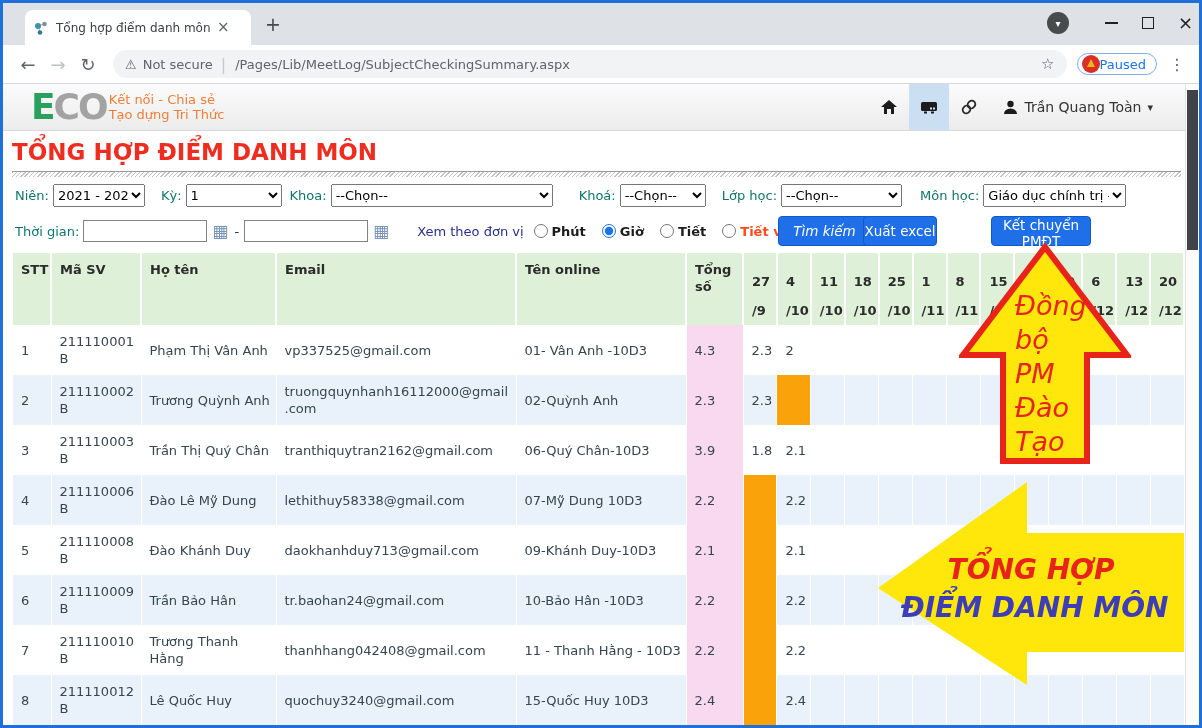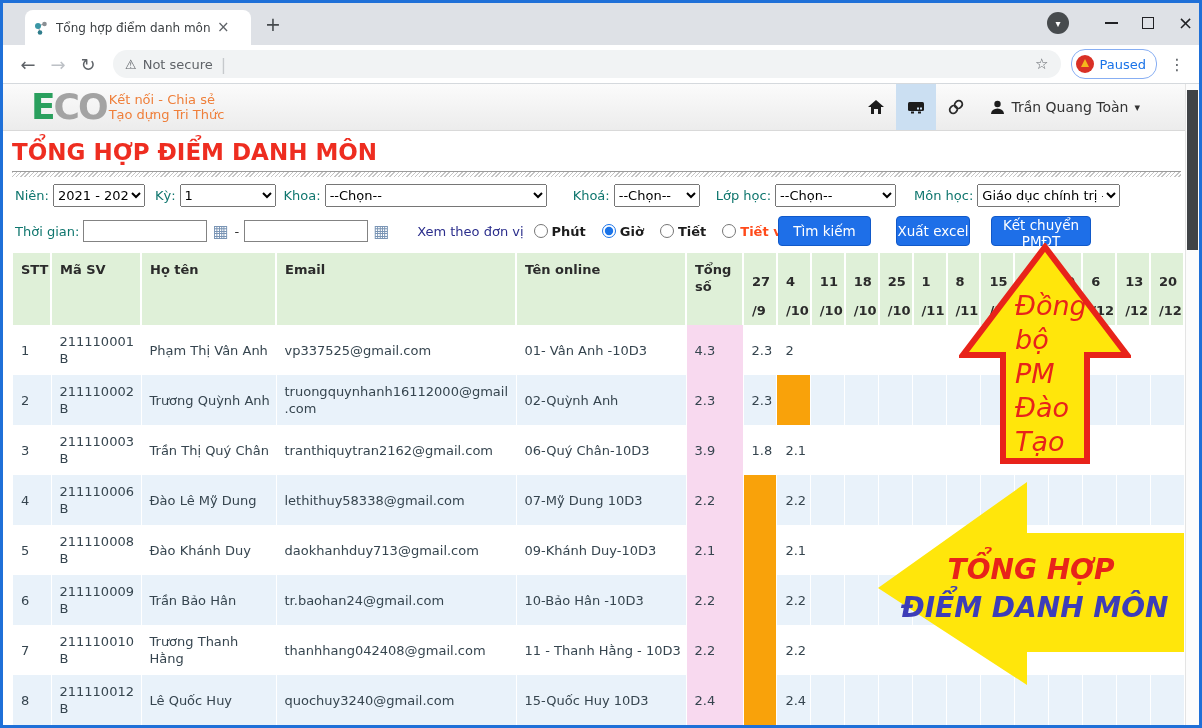--- a/index.html
+++ b/index.html
@@ -30,32 +30,32 @@
   .nav-ico { font-size:18px; color:#5f6368; width:30px; text-align:center; }
   .nav-ico.disabled { color:#bdc1c6; }
   .urlbar { flex:1; height:28px; background:#f1f3f4; border-radius:14px; margin:0 10px;
     display:flex; align-items:center; padding:0 12px; }
   .warn-ico { color:#5f6368; font-size:13px; }
   .notsecure { color:#5f6368; font-size:13px; margin:0 8px 0 6px; }
   .url-sep { color:#c6c9cc; margin-right:9px; }
   .url-domain { color:#202124; font-size:13px; }
   .url-path { color:#5f6368; font-size:13px; }
   .star { margin-left:auto; font-size:15px; color:#5f6368; }
-  .paused-pill { display:flex; align-items:center; gap:6px; border:1px solid #87aef3; border-radius:14px;
-    height:30px; padding:0 10px 0 4px; background:#fff; margin-right:8px; }
+  .paused-pill { display:flex; align-items:center; border:1px solid #87aef3; border-radius:14px;
+    height:22px; padding:0 10px 0 4px; background:#fff; margin-right:8px; }
   .paused-avatar { width:18px; height:18px; border-radius:50%; background:#d93025; position:relative; }
   .paused-avatar::after { content:""; position:absolute; left:5px; top:4px; width:0; height:0;
     border-left:4px solid transparent; border-right:4px solid transparent; border-bottom:8px solid #f5b61c; }
   .paused-label { color:#1a73e8; font-size:13px; }
   .more-ico { font-size:16px; color:#5f6368; padding:0 4px; }
 
   
   .site-header { position:absolute; top:81px; left:0; right:0; height:47px;
     background:linear-gradient(#fbfbfb,#ececec); border-bottom:1px solid #d9d9d9;
-    display:flex; align-items:center; padding:0 13px 0 28px; }
+    display:flex; align-items:center; padding:0 0 0 28px; }
   .eco-logo { font-size:36px; font-weight:bold; letter-spacing:-2px; line-height:1; }
   .eco-e { color:#2aa05e; } .eco-c,.eco-o { color:#a3a3a3; }
   .slogan { margin-left:2px; color:#ef7f3a; font-size:13px; line-height:15px; }
   .hdr-nav { margin-left:auto; display:flex; align-items:stretch; height:100%; }
   .nav-item { width:40px; display:flex; align-items:center; justify-content:center; }
   .nav-item.active { background:#cbdff2; }
   .user-chip { display:flex; align-items:center; gap:6px; padding:0 46px 0 14px; font-size:14px; color:#333; }
   .caret { font-size:11px; color:#333; }
 
   
@@ -65,32 +65,32 @@
     background:repeating-linear-gradient(135deg,#c4c4c4 0 1px,transparent 1px 3px); }
 
   .frow1 { position:absolute; top:52px; left:12px; right:16px; height:24px;
     display:flex; align-items:center; font-size:13px; }
   .frow2 { position:absolute; top:84px; left:12px; right:16px; height:32px;
     display:flex; align-items:center; font-size:13px; }
   .flabel { color:#0f766e; margin-right:4px; white-space:nowrap; }
   select { font-size:13px; height:23px; font-family:inherit; }
   .sel-nien{width:92px} .sel-ky{width:96px; margin-right:8px} .sel-khoa{width:222px}
   .sel-khoa2{width:86px; margin-right:16px} .sel-lop{width:121px; margin-right:18px} .sel-mon{width:143px}
-  .ml18{margin-left:10px} .ml24{margin-left:26px}
+  .ml18{margin-left:16px} .ml24{margin-left:26px}
   .tg-input { width:124px; height:22px; border:1px solid #838383; font-size:13px; padding:0 4px; }
   .cal-ico { color:#7a95b5; font-size:17px; margin:0 6px 0 5px; line-height:1; }
   .tg-dash { color:#333; margin-right:5px; }
   .unit-label { color:#2b2e8c; margin:0 10px 0 22px; white-space:nowrap; }
   .radio-item { display:flex; align-items:center; font-weight:bold; color:#1c1c1c; margin-right:16px; white-space:nowrap; }
   .radio-item input { accent-color:#1a73e8; margin-right:4px; width:14px; height:14px; }
   .radio-item.hl span { color:#ff4a1a; }
   .btn { position:absolute; top:1px; height:30px; background:#1e6fe8; color:#fff; border:1px solid #1159c9;
     border-radius:4px; font-size:13.5px; font-family:inherit; }
-  .btn-search { left:763px; width:93px; }
-  .btn-excel { left:881px; width:74px; }
+  .btn-search { left:763px; width:93px;font-style:italic; }
+  .btn-excel { left:848px; width:74px; }
   .btn-transfer { left:976px; width:100px; }
 
   
   .table-wrap { position:absolute; top:122px; left:10px; width:1172px; bottom:0; overflow:hidden; }
   table { border-collapse:collapse; table-layout:fixed; width:1172px; font-size:13px; }
   col.w-stt{width:38px} col.w-code{width:90px} col.w-name{width:135px} col.w-email{width:240px}
   col.w-online{width:170px} col.w-total{width:57px}
   thead th { background:#dff0d8; color:#2b2b2b; font-weight:bold; text-align:left;
     vertical-align:top; padding:8px 4px 6px 8px; border-right:2px solid #fff; height:52px; line-height:17px; }
   tbody td { padding:8px 4px 8px 8px; color:#36454f; vertical-align:middle; line-height:17px;
@@ -143,20 +143,21 @@
   </div>
 
   <div class="toolbar">
     <span class="nav-ico">←</span>
     <span class="nav-ico disabled">→</span>
     <span class="nav-ico">↻</span>
     <div class="urlbar">
       <span class="warn-ico">⚠</span>
       <span class="notsecure">Not secure</span>
       <span class="url-sep">|</span>
+        <span class="url-path">/Pages/Lib/MeetLog/SubjectCheckingSummary.aspx</span>
       <span class="star">☆</span>
     </div>
     <div class="paused-pill">
       <span class="paused-avatar"></span>
       <span class="paused-label">Paused</span>
     </div>
     <span class="more-ico">⋮</span>
   </div>
 
   <div class="site-header">

